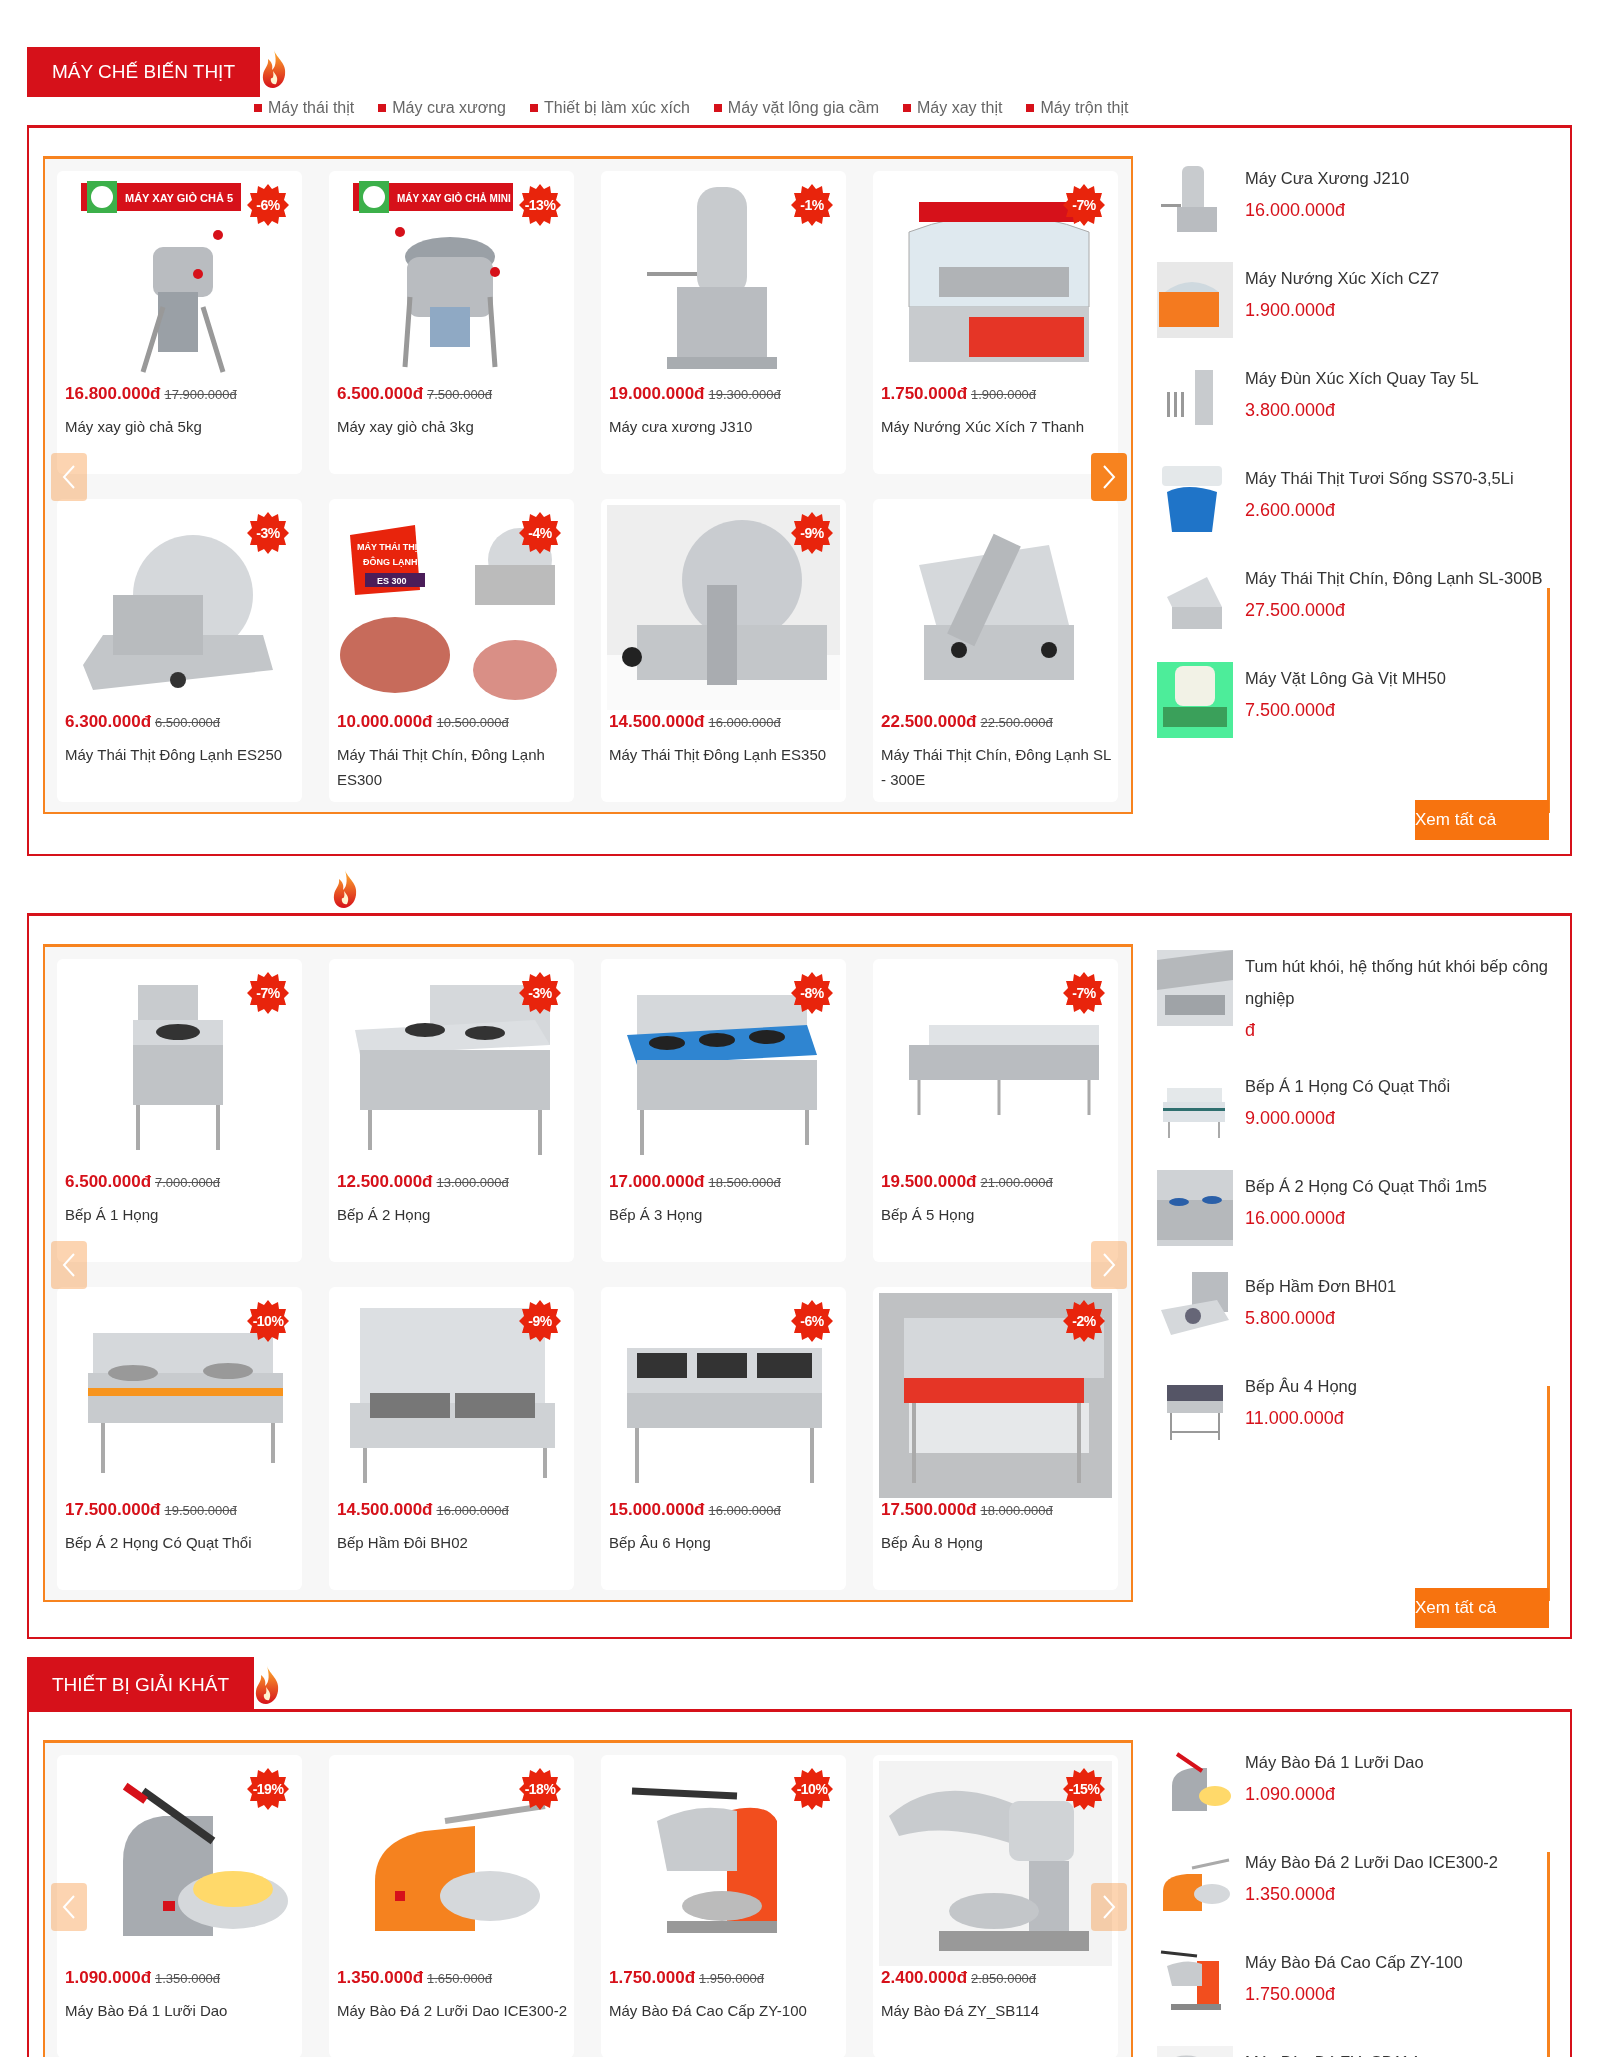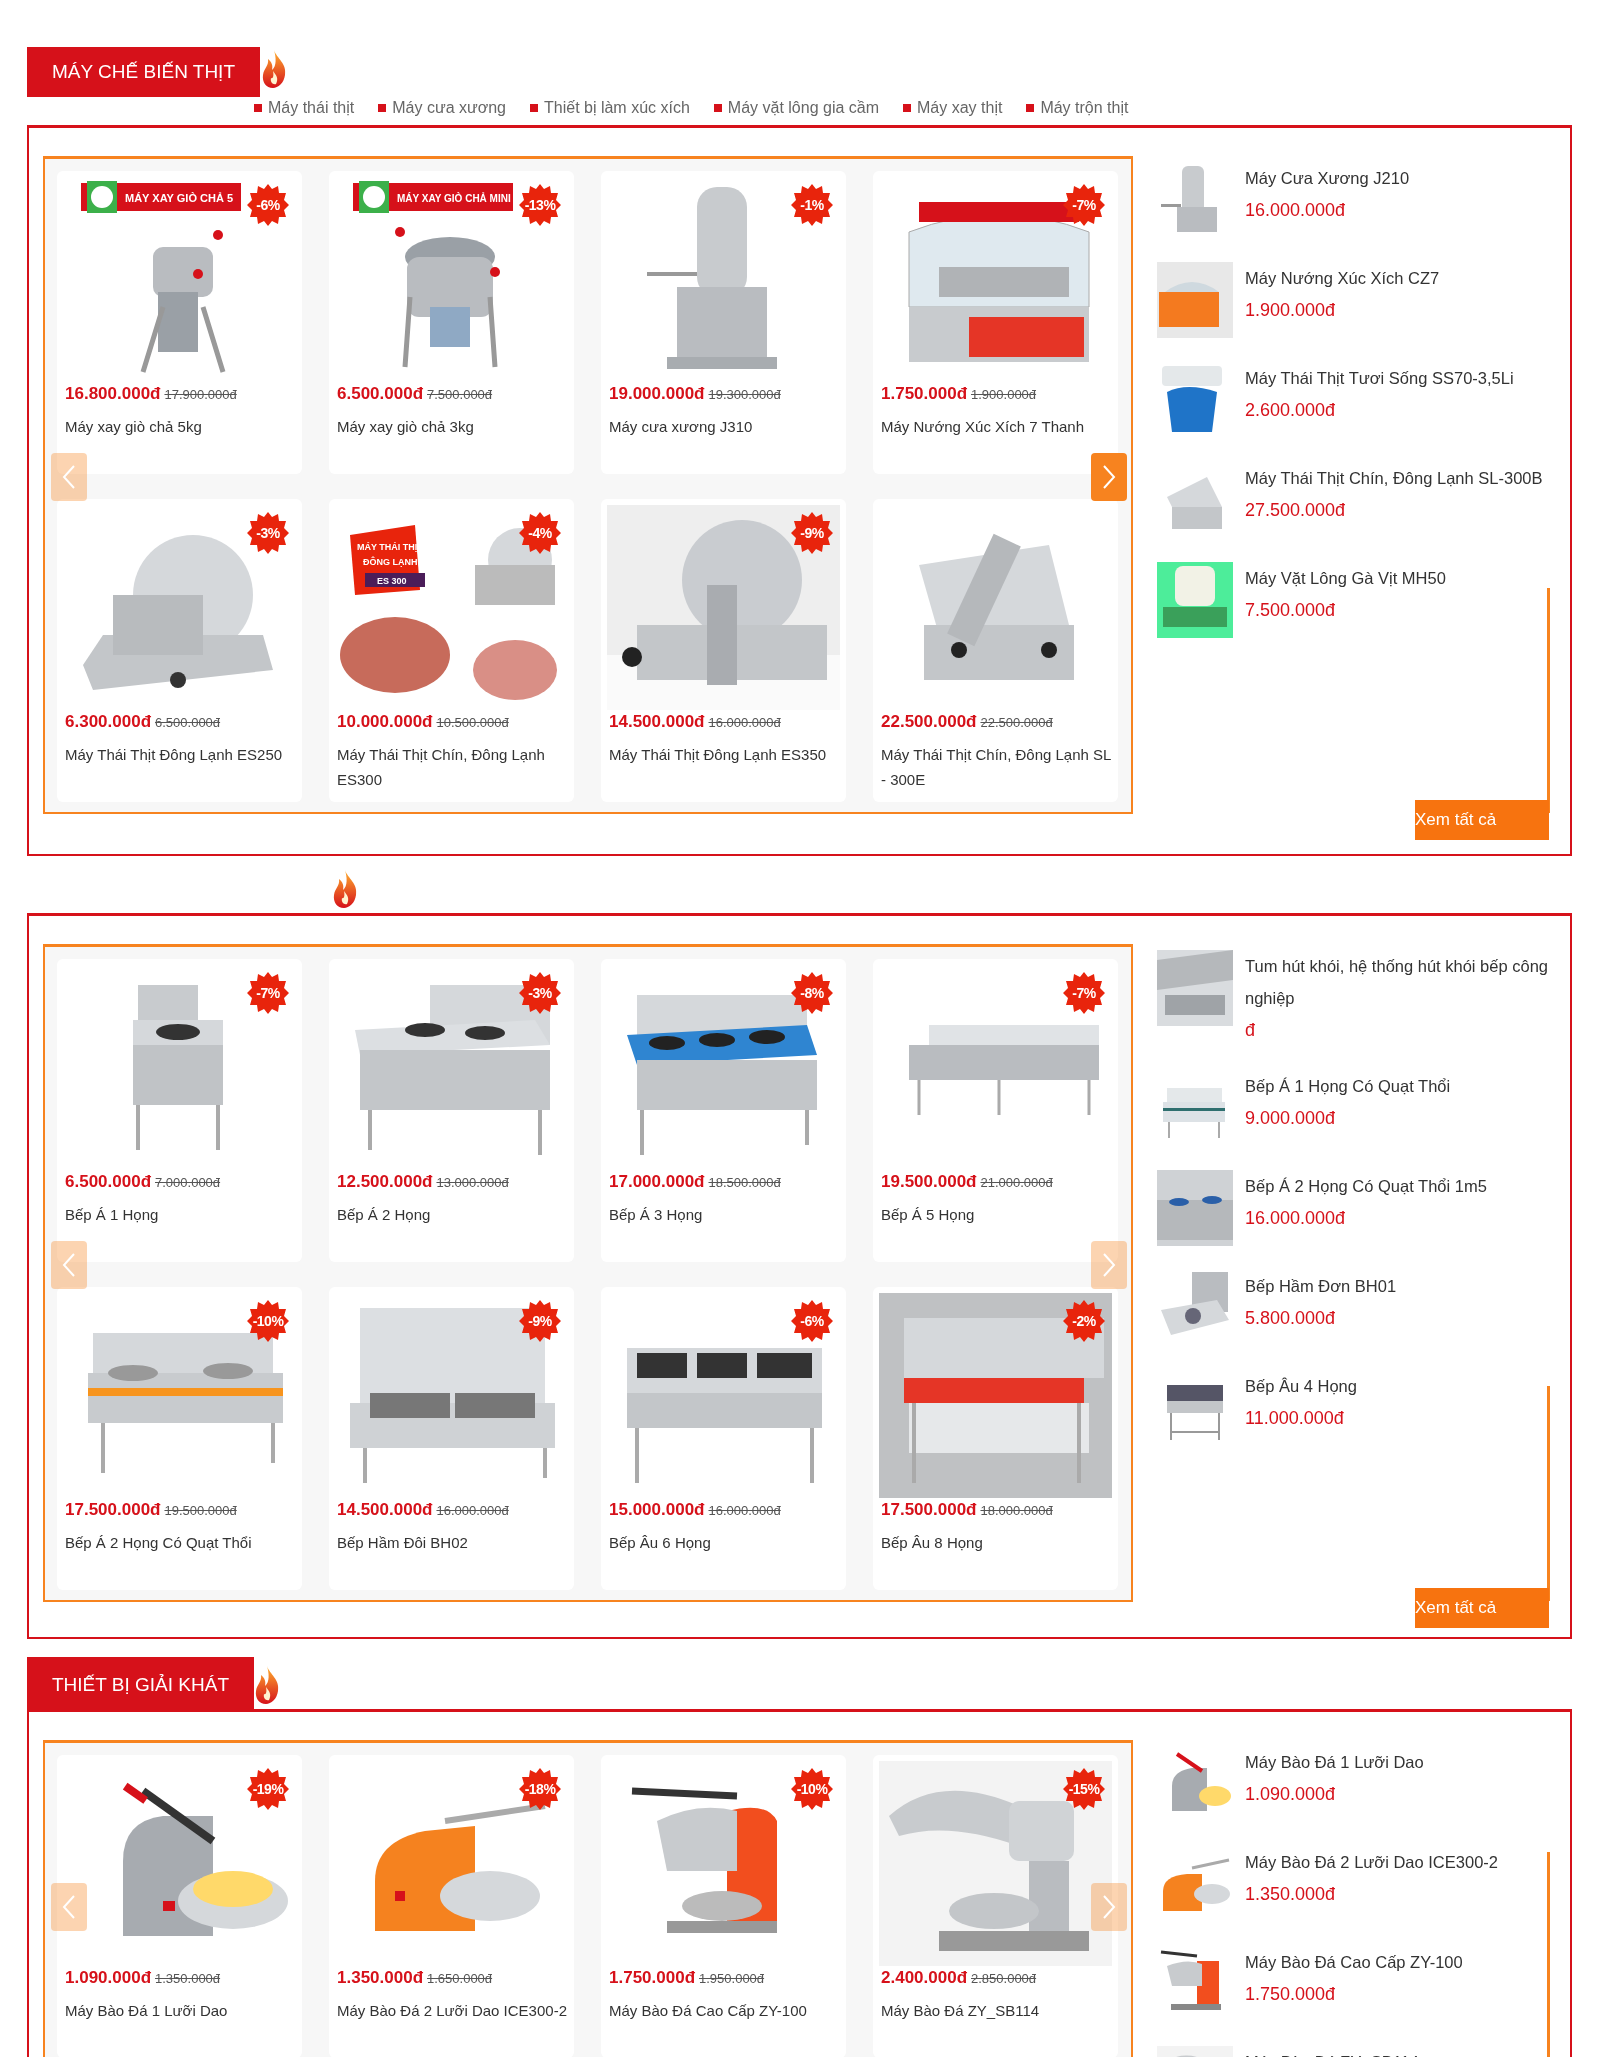--- a/index.html
+++ b/index.html
@@ -278,20 +278,33 @@
             <path d="M8 30 Q35 10 62 30" fill="#cfd9df"></path>
           </svg>
           <div>
             <div class="side-name">Máy Nướng Xúc Xích CZ7</div>
             <div class="side-price">1.900.000đ</div>
           </div>
         </div>
       <div class="side-item">
           <svg class="side-thumb" viewBox="0 0 76 76">
             <rect width="76" height="76" fill="#fff"></rect>
+            <rect x="38" y="8" width="18" height="55" fill="#c8cbce"></rect>
+            <rect x="10" y="30" width="3" height="25" fill="#999"></rect>
+            <rect x="17" y="30" width="3" height="25" fill="#999"></rect>
+            <rect x="24" y="30" width="3" height="25" fill="#999"></rect>
+          </svg>
+          <div>
+            <div class="side-name">Máy Đùn Xúc Xích Quay Tay 5L</div>
+            <div class="side-price">3.800.000đ</div>
+          </div>
+        </div>
+      <div class="side-item">
+          <svg class="side-thumb" viewBox="0 0 76 76">
+            <rect width="76" height="76" fill="#fff"></rect>
             <rect x="5" y="4" width="60" height="20" rx="4" fill="#e4e8ea"></rect>
             <path d="M10 30 Q30 20 60 30 L55 70 L15 70 Z" fill="#1f74c8"></path>
           </svg>
           <div>
             <div class="side-name">Máy Thái Thịt Tươi Sống SS70-3,5Li</div>
             <div class="side-price">2.600.000đ</div>
           </div>
         </div>
       <div class="side-item">
           <svg class="side-thumb" viewBox="0 0 76 76">

